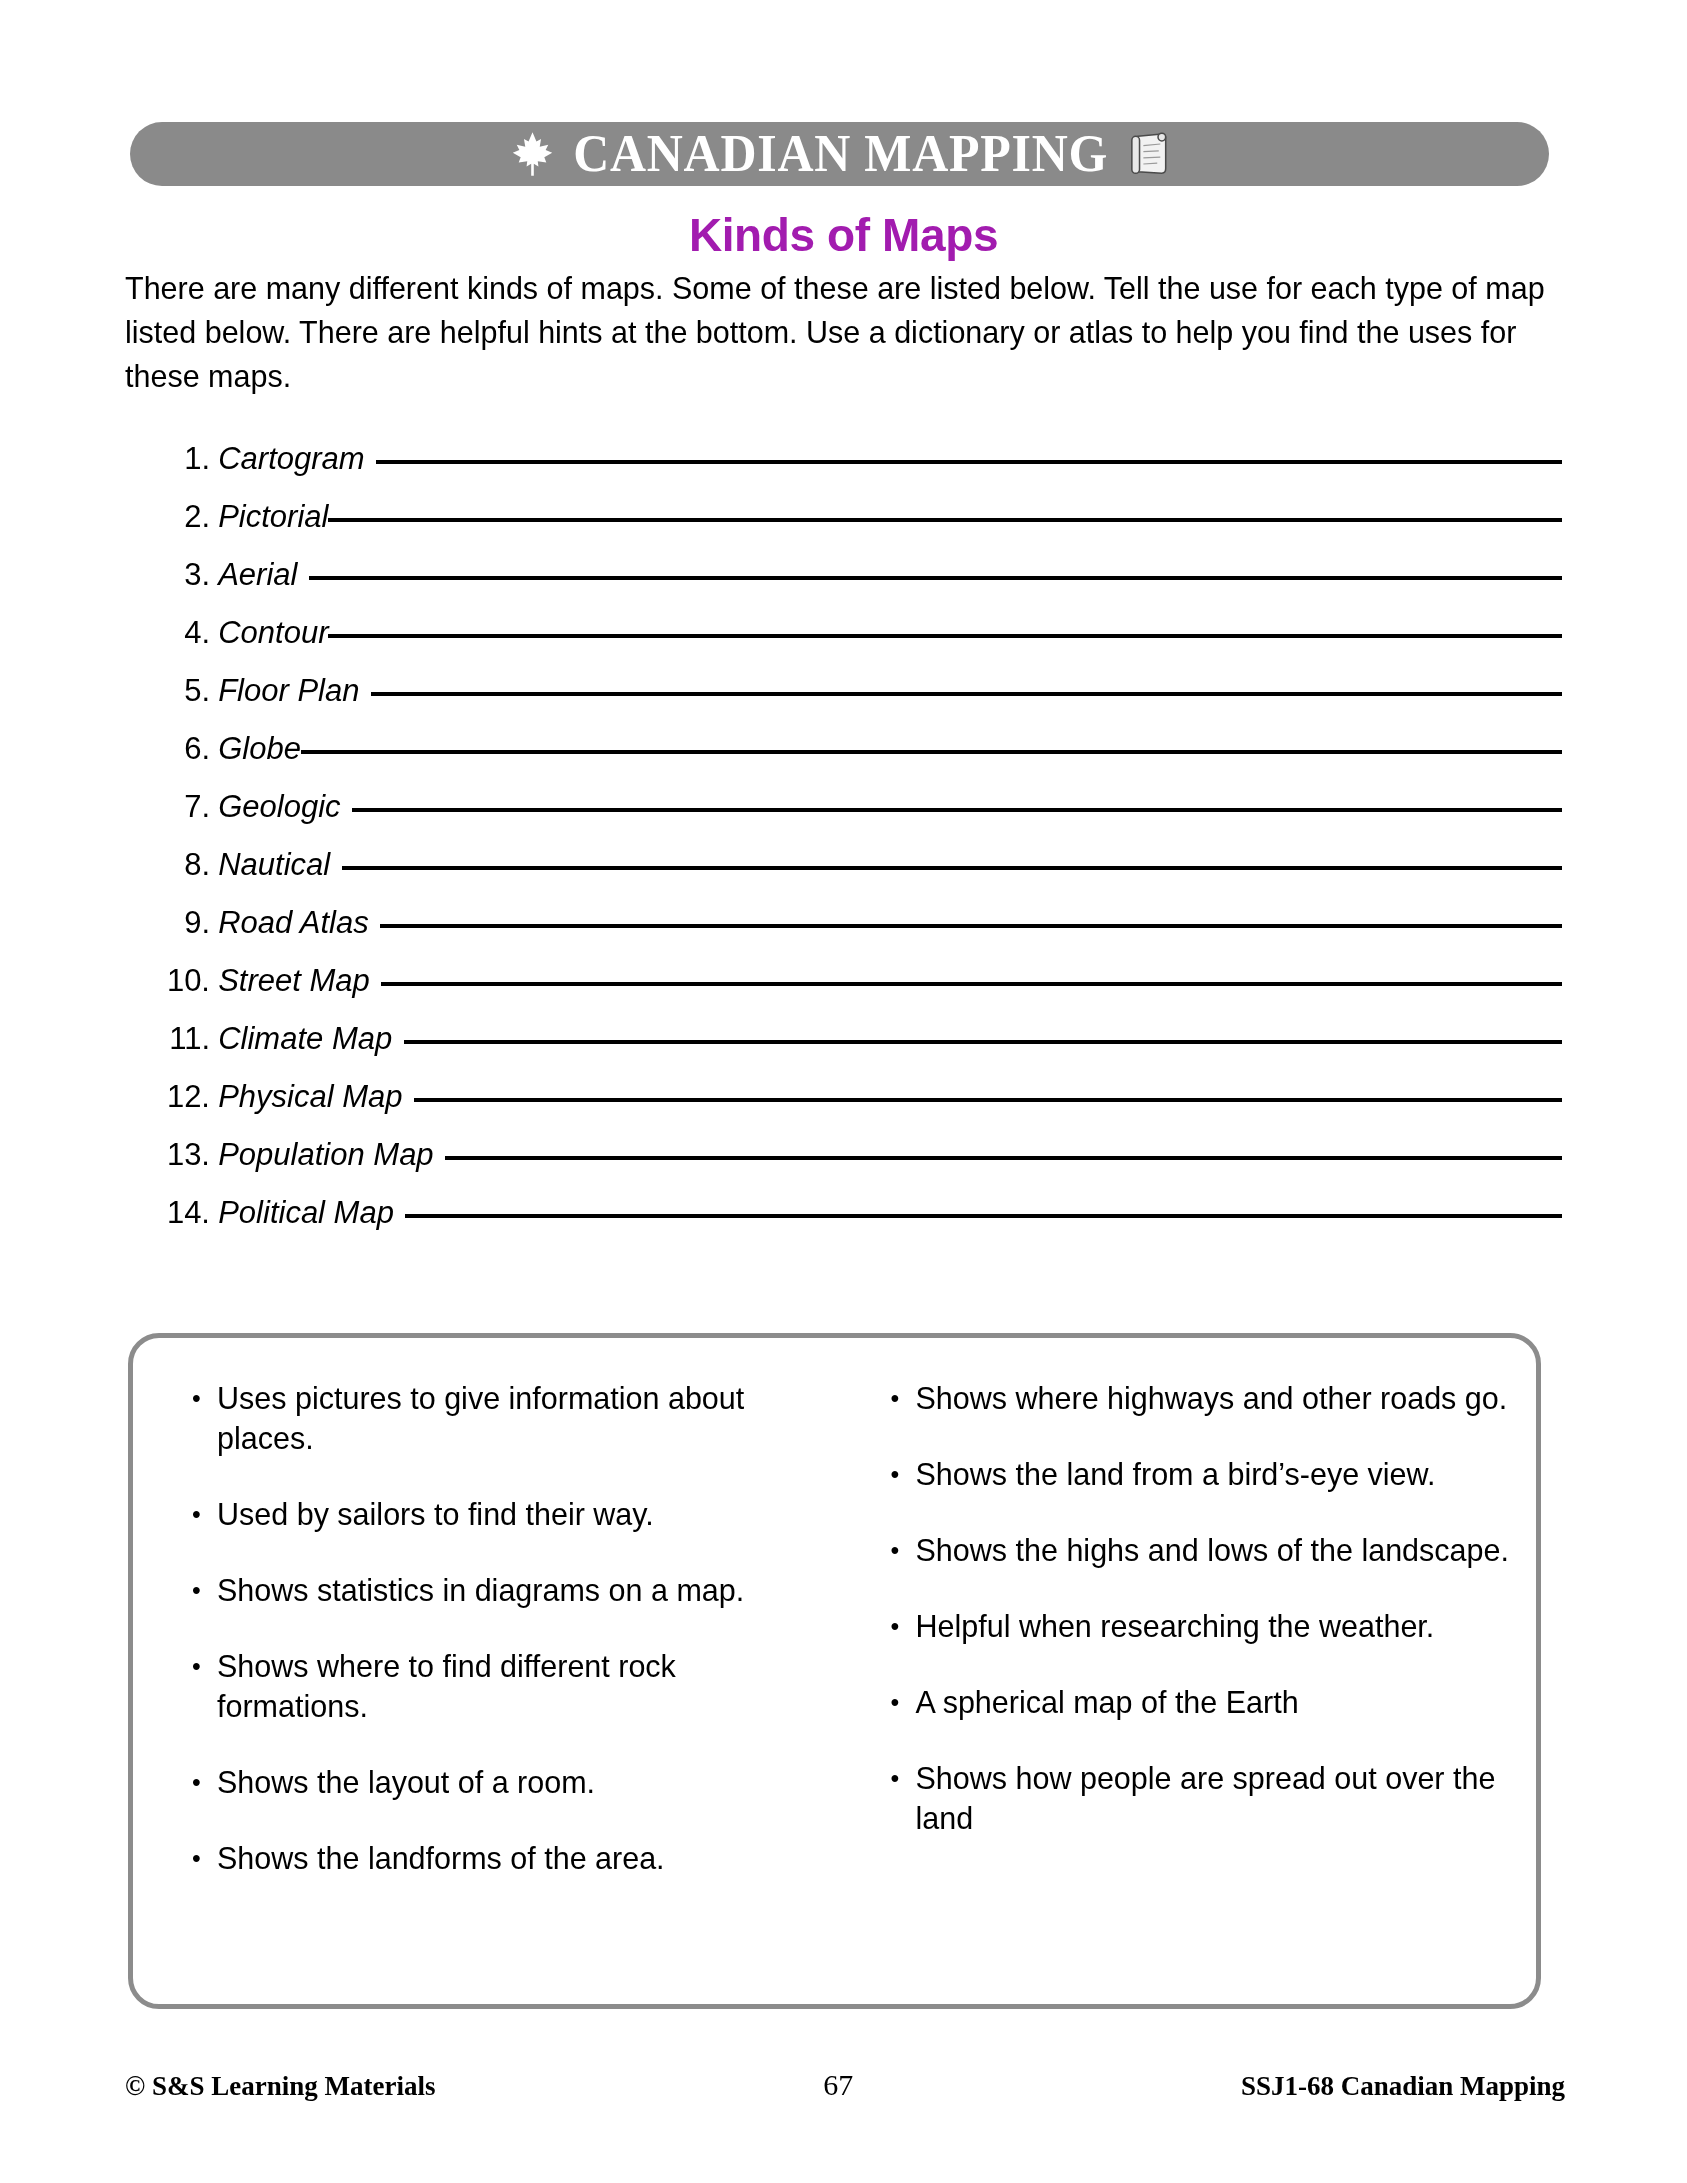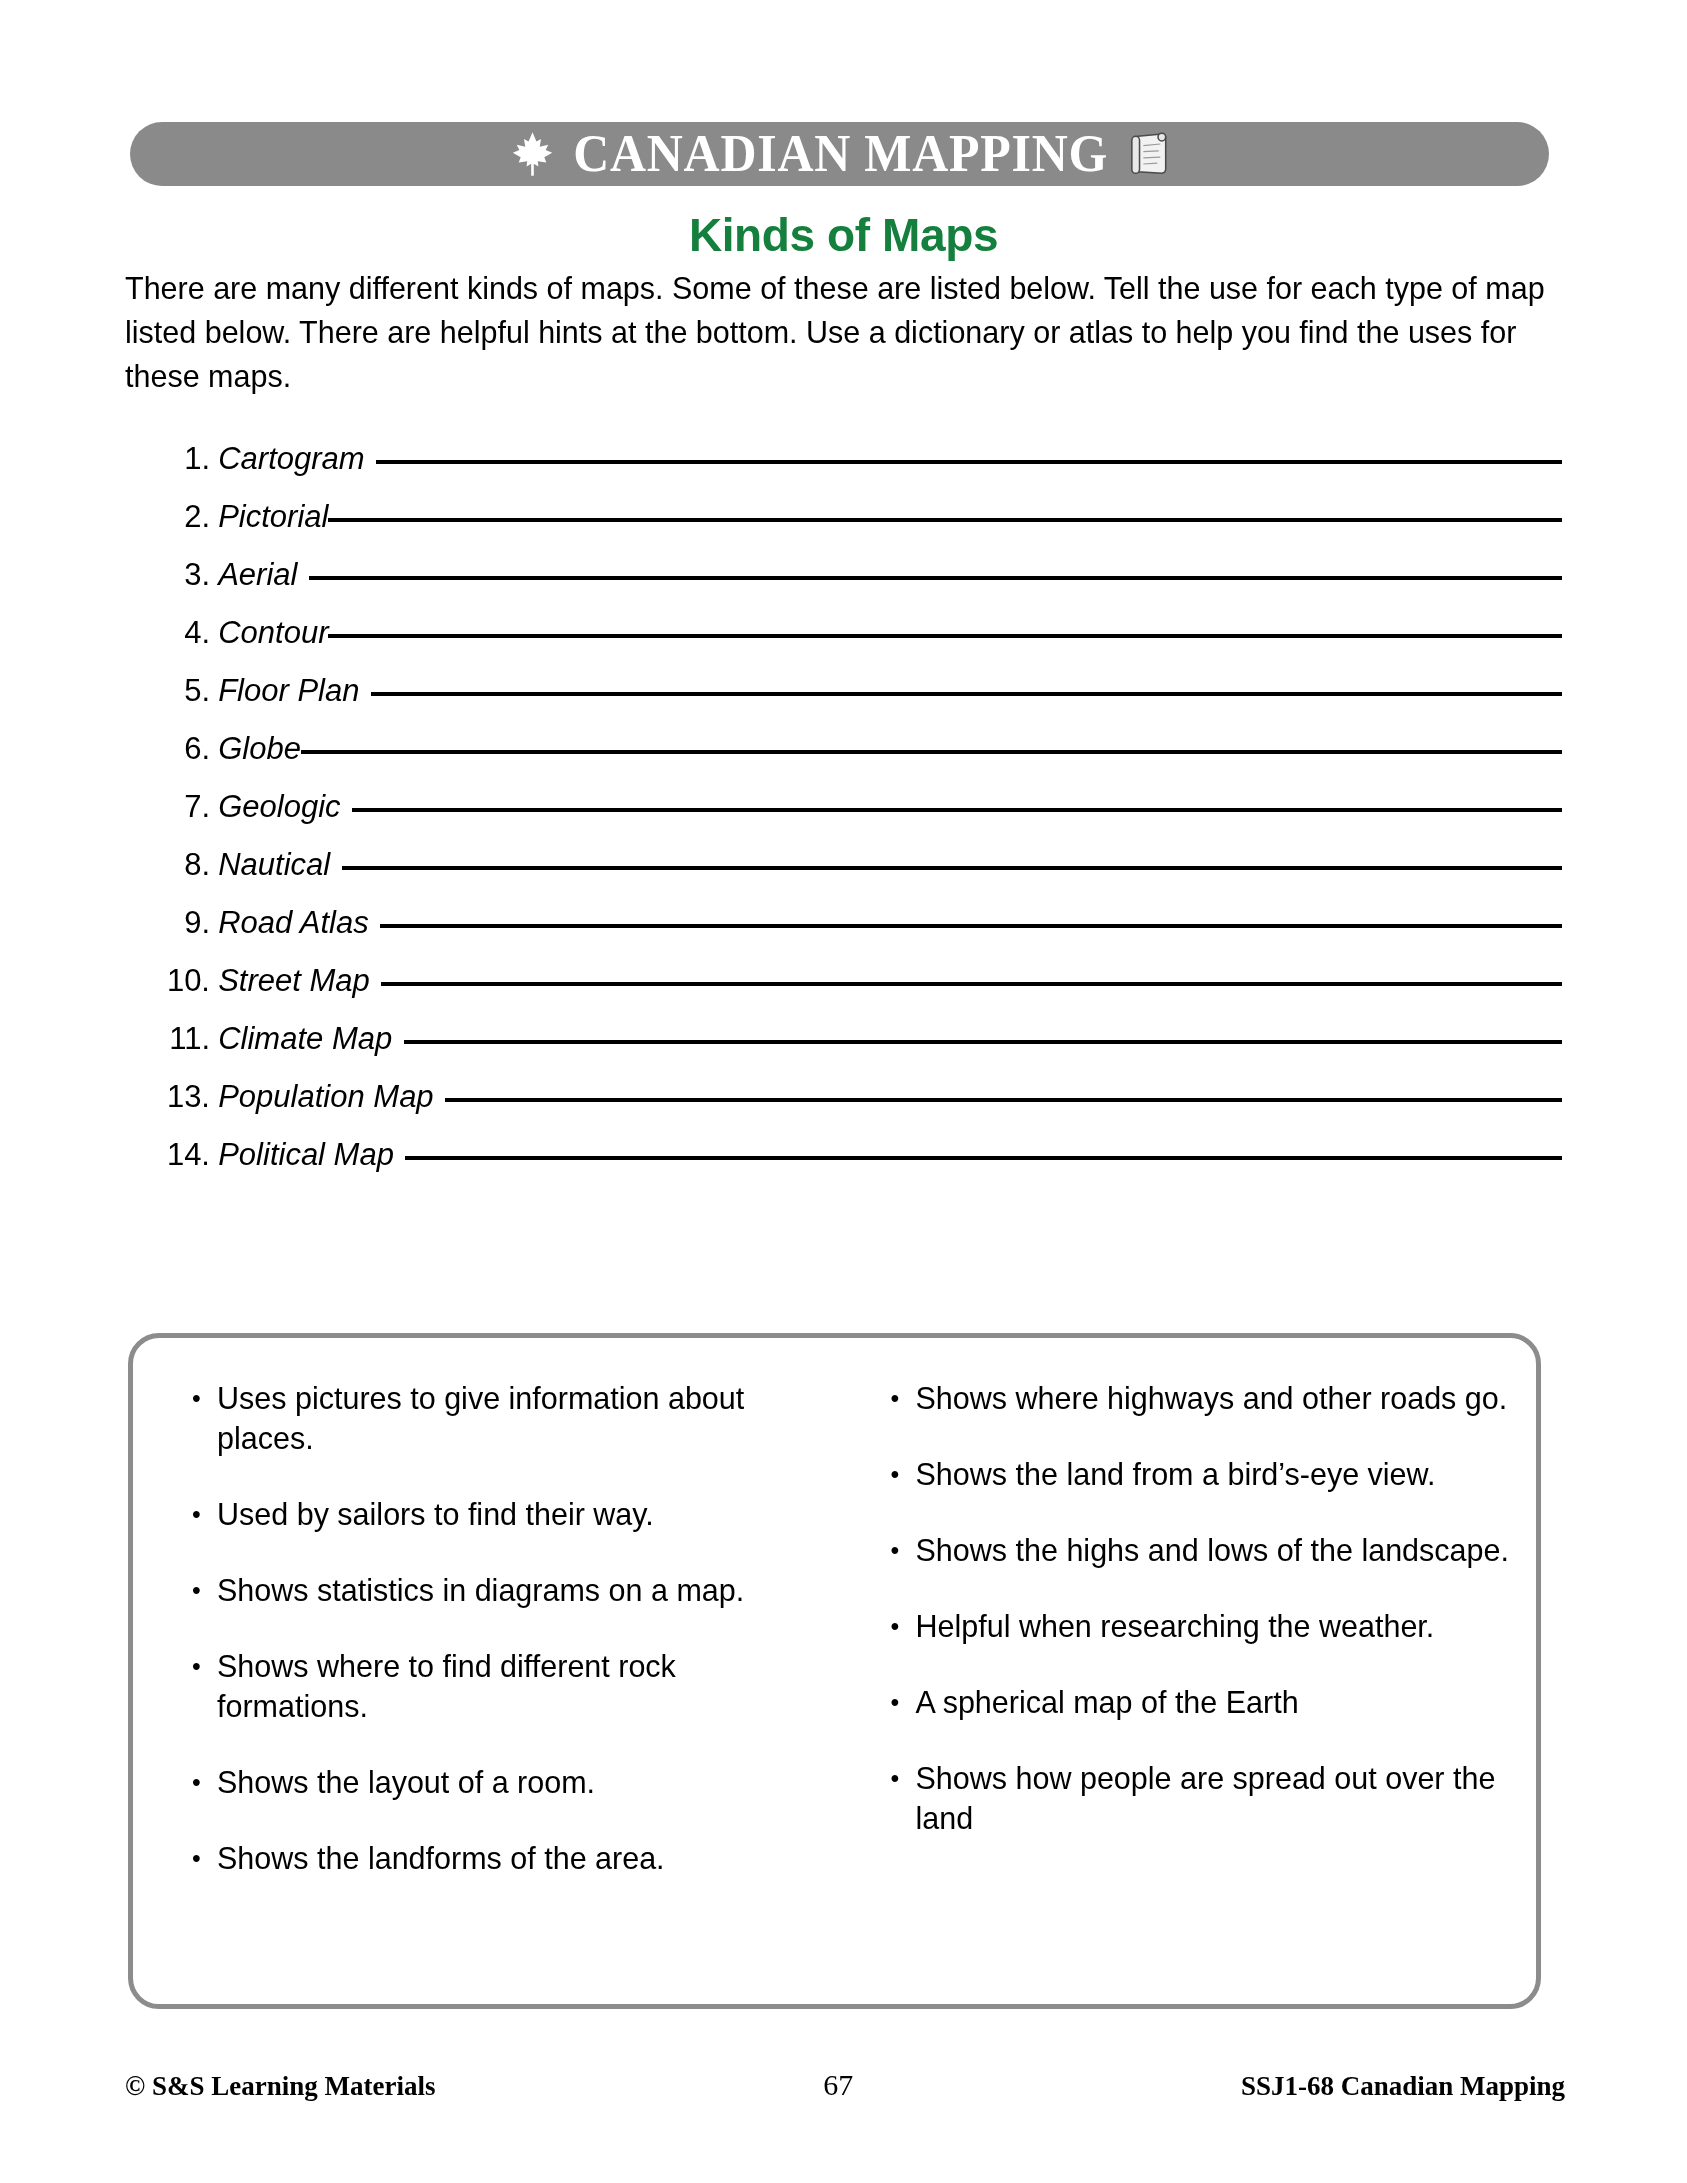--- a/index.html
+++ b/index.html
@@ -53,21 +53,21 @@
   
   .sheet-title {
     position: absolute;
     left: 0;
     top: 208px;
     width: 1687px;
     text-align: center;
     font-size: 46px;
     font-weight: bold;
     letter-spacing: -0.4px;
-    color: #15803d;
+    color: #a21caf;
   }
 
   
   .intro {
     position: absolute;
     left: 125px;
     top: 266px;
     width: 1440px;
     font-size: 30.5px;
     line-height: 44px;
@@ -256,20 +256,25 @@
       <span class="qlabel">Street Map</span>
       <span class="qline"></span>
     </div>
 
     <div class="qrow">
       <span class="qnum">11.</span>
       <span class="qlabel">Climate Map</span>
       <span class="qline"></span>
     </div>
 
+    <div class="qrow">
+      <span class="qnum">12.</span>
+      <span class="qlabel">Physical Map</span>
+      <span class="qline"></span>
+    </div>
 
     <div class="qrow">
       <span class="qnum">13.</span>
       <span class="qlabel">Population Map</span>
       <span class="qline"></span>
     </div>
 
     <div class="qrow">
       <span class="qnum">14.</span>
       <span class="qlabel">Political Map</span>

